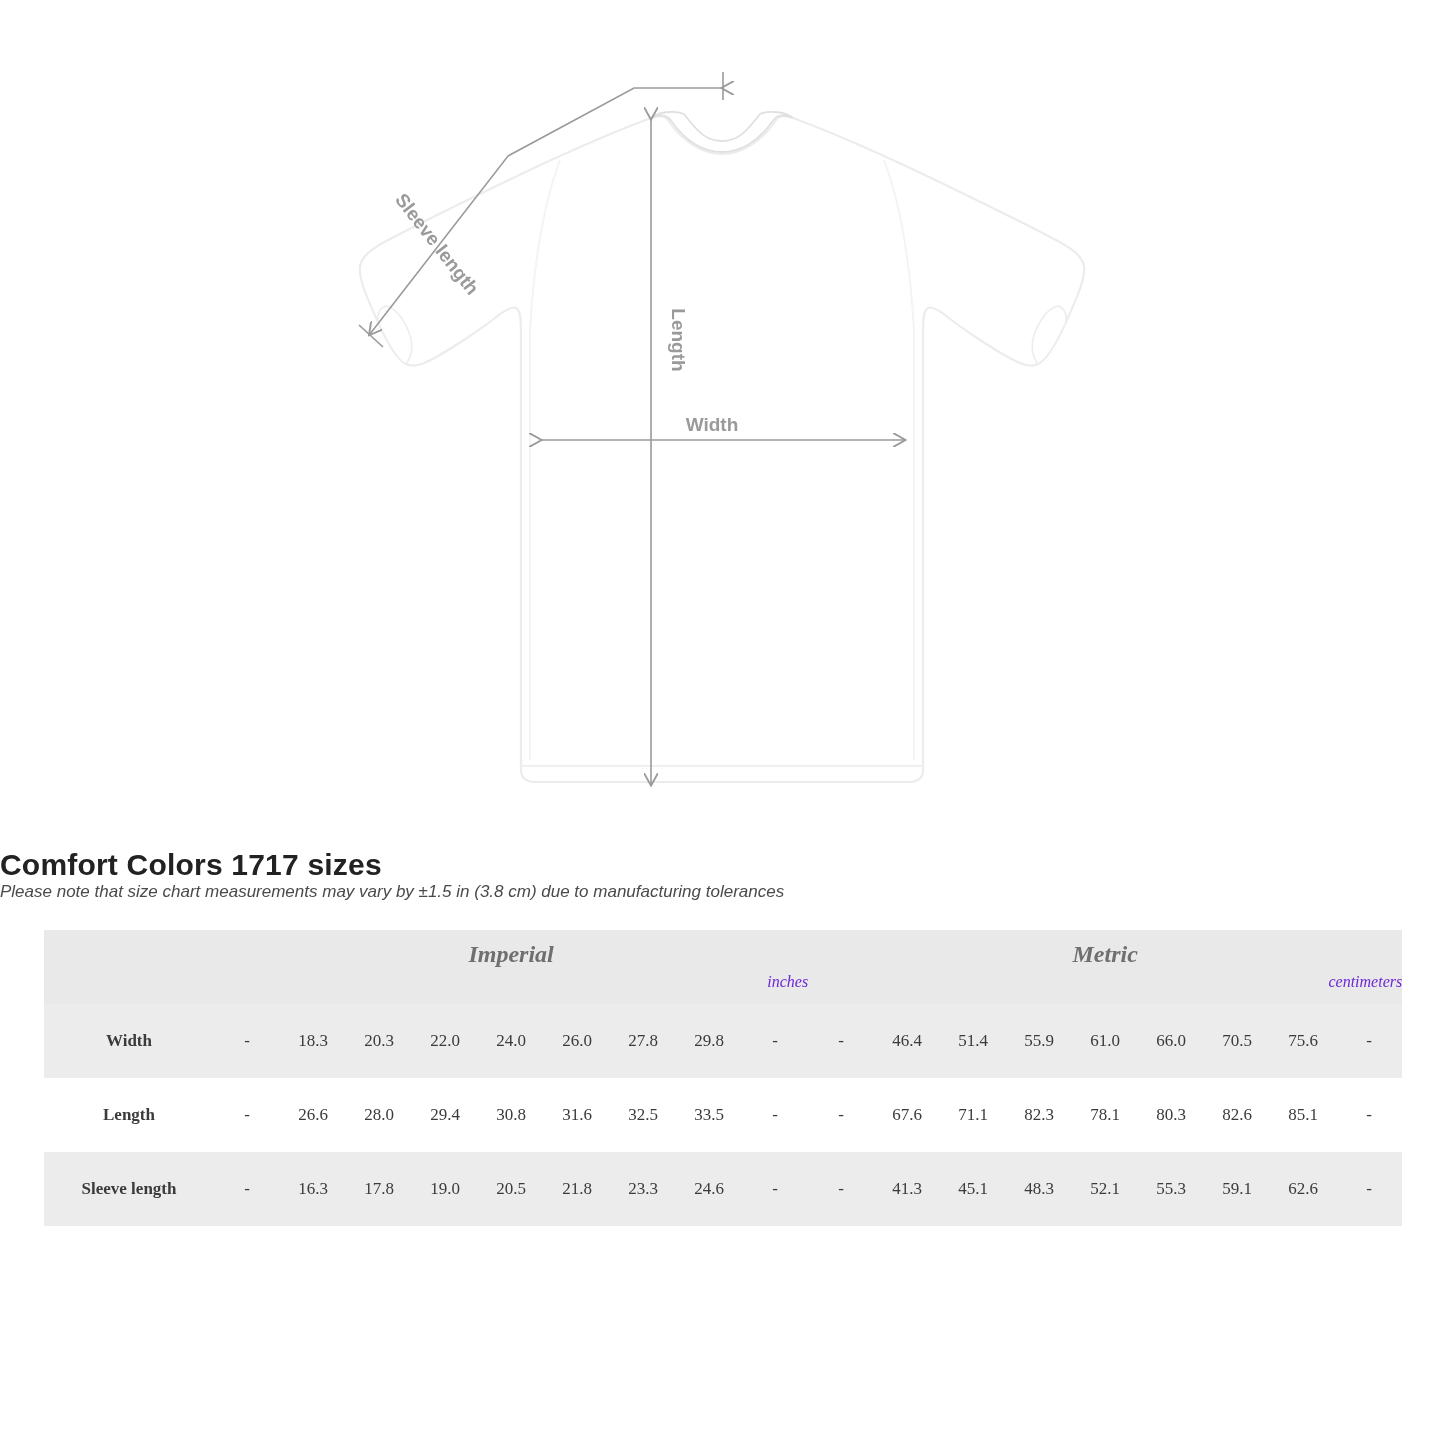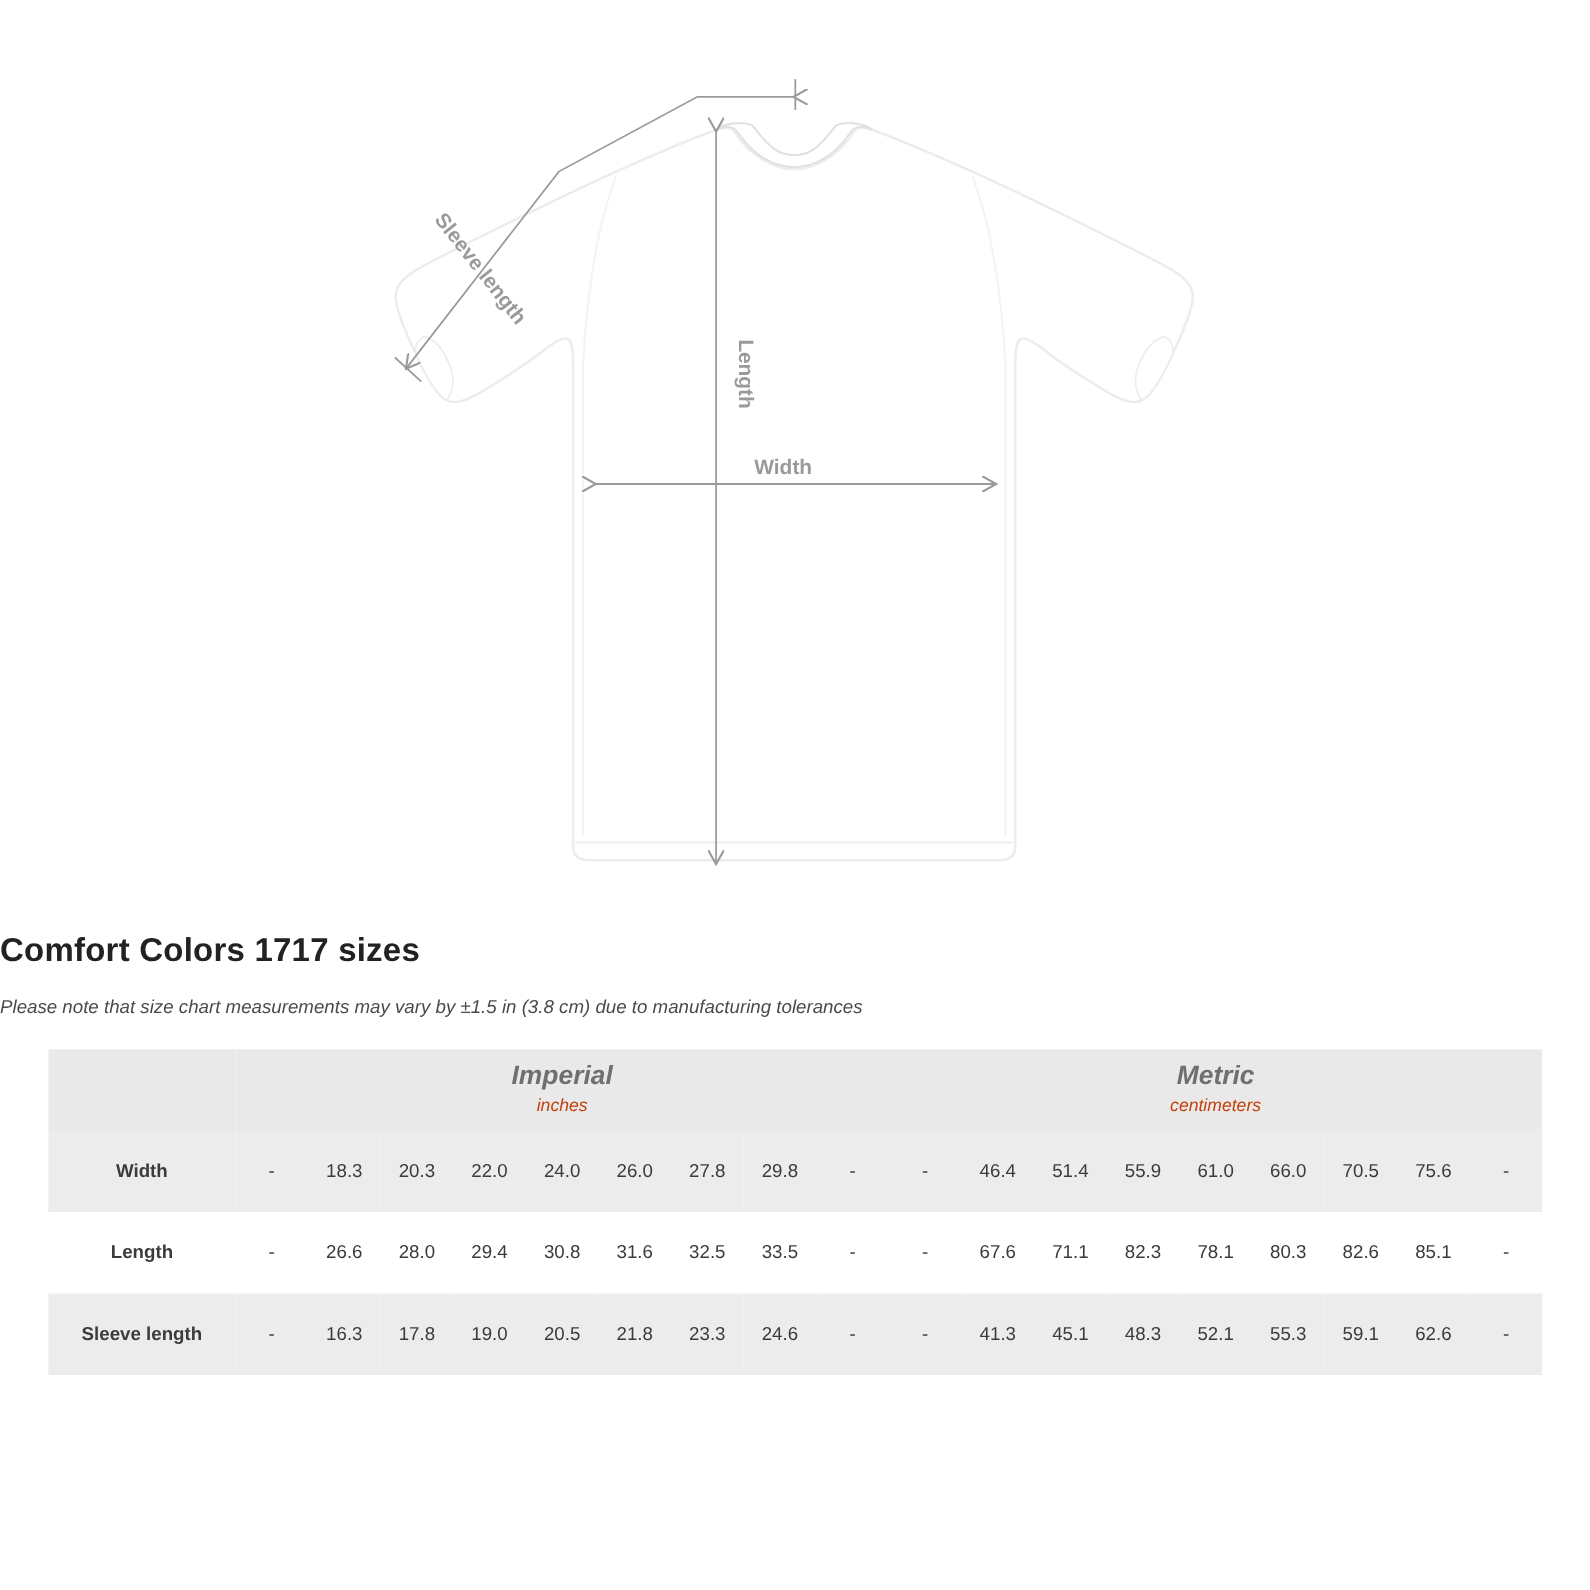--- a/index.html
+++ b/index.html
@@ -39,29 +39,30 @@
   .chart-title {
     font-size: 30px;
     font-weight: bold;
     color: #222222;
     letter-spacing: 0.2px;
   }
   .chart-note {
     font-size: 17px;
     font-style: italic;
     color: #4a4a4a;
-    margin-top: 24px;
+    margin-top: 0;
   }
 
   
   .table-wrap {
     margin-top: 28px;
     padding: 0 44px;
     box-sizing: border-box;
     width: 1445px;
+    font-family: Liberation Serif, serif;
   }
   table.size-table {
     border-collapse: collapse;
     width: 100%;
     table-layout: fixed;
   }
   table.size-table td, table.size-table th {
     text-align: center;
     vertical-align: middle;
     font-size: 17px;
@@ -77,22 +78,23 @@
   .unit-name {
     font-size: 24px;
     font-style: italic;
     font-weight: bold;
     color: #6f6f6f;
     line-height: 1.25;
   }
   .unit-sub {
     font-size: 16px;
     font-style: italic;
-    color: #c2410c;
+    color: #6d28d9;
     line-height: 1.6;
+    text-align: right;
   }
   .head-row td {
     background: #ffffff;
     font-weight: bold;
     font-size: 18px;
     color: #3b3b3b;
   }
   .head-row td.rowlabel {
     font-weight: bold;
   }

